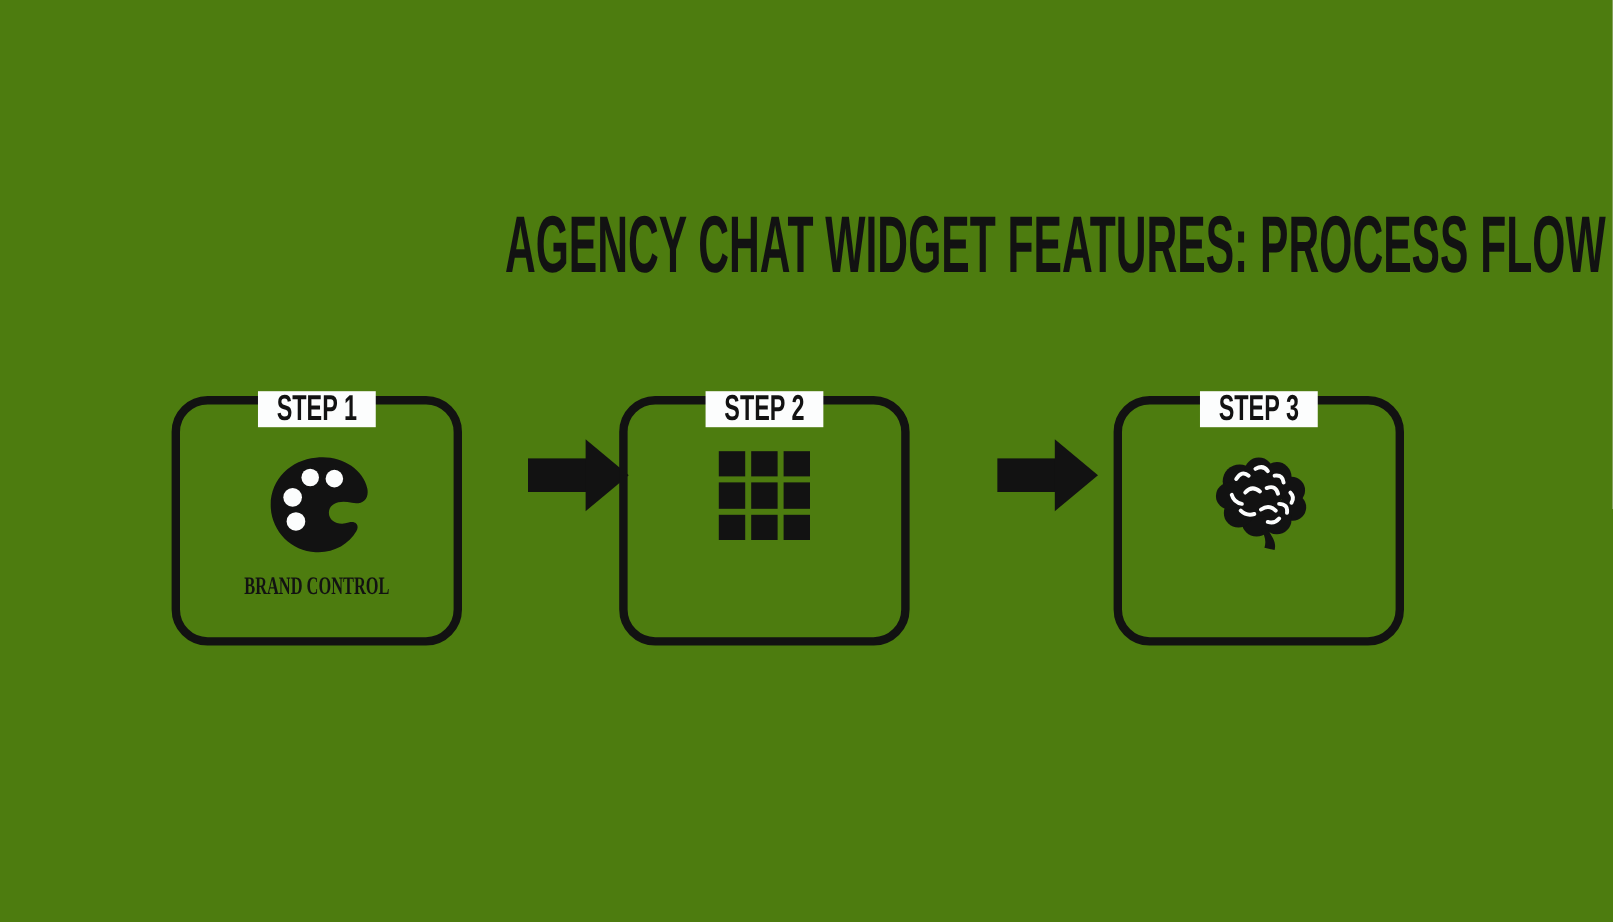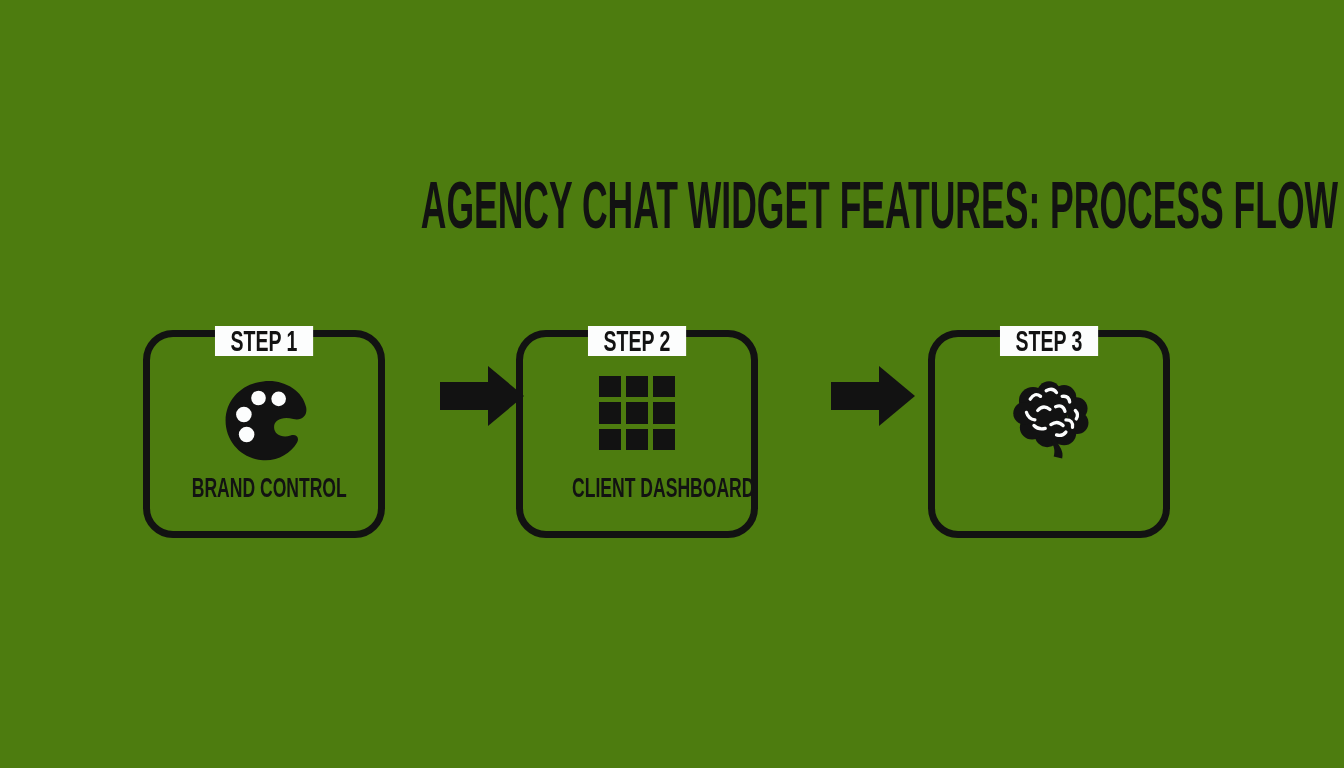--- a/index.html
+++ b/index.html
@@ -62,24 +62,25 @@
     line-height: 30px;
     font-weight: bold;
     white-space: nowrap;
   }
   .step-name {
     position: absolute;
     top: 135px;
     left: 0;
     width: 100%;
     text-align: center;
-    font-size: 27px;
+    font-size: 21px;
     line-height: 32px;
     font-weight: bold;
     white-space: nowrap;
+    font-family: Liberation Serif, serif;
   }
   .step-name .condense {
     display: inline-block;
     transform: scaleX(0.65);
     transform-origin: center;
   }
   .step-icon {
     position: absolute;
     left: 50%;
     transform: translateX(-50%);
@@ -147,21 +148,20 @@
       <span></span>
         <span></span>
         <span></span>
       <span></span>
         <span></span>
         <span></span>
       <span></span>
         <span></span>
         <span></span>
     </div>
-    <div class="step-name"><span class="condense">CLIENT DASHBOARD</span></div>
   </div>
 
   <svg class="flow-arrow a2" viewBox="0 0 84 64" aria-hidden="true">
     <rect x="0" y="18" width="50" height="28" fill="#121212"></rect>
     <polygon points="48,2 84,32 48,62" fill="#121212"></polygon>
   </svg>
 
   <div class="step-box b3">
     <div class="step-label">STEP 3</div>
     <svg class="step-icon icon-brain" viewBox="0 0 100 100" aria-hidden="true">

